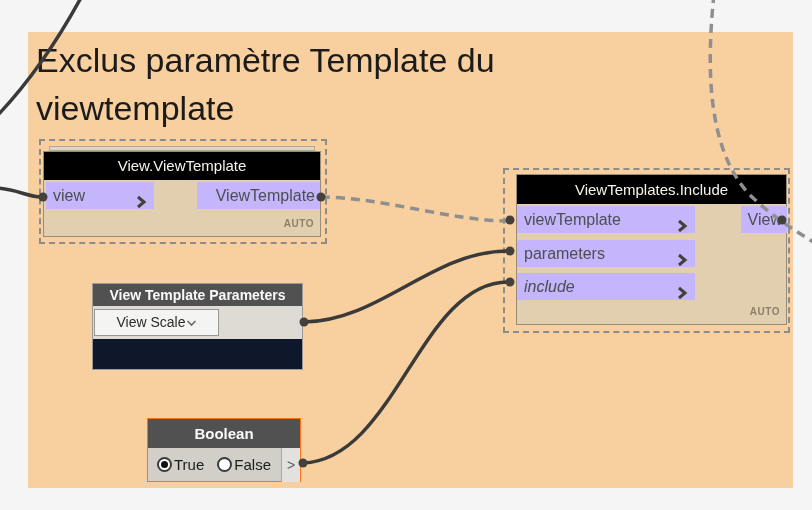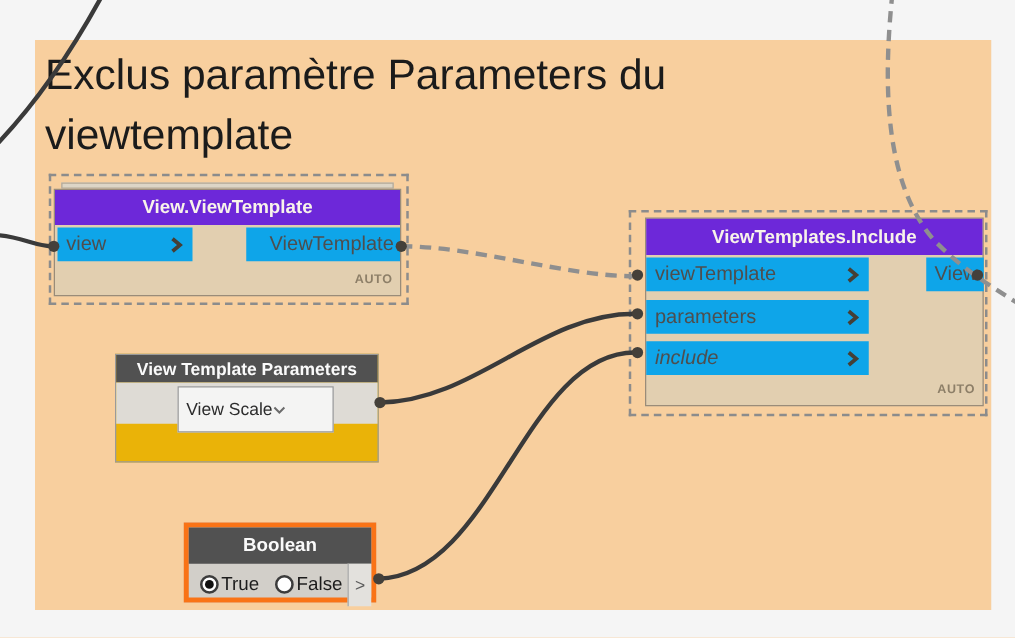--- a/index.html
+++ b/index.html
@@ -23,60 +23,60 @@
   .stack-bar {
     position:absolute; left:49px; top:146px; width:266px; height:5px;
     background:#ddd5c6; border:1px solid #b3a896;
   }
   .node { position:absolute; }
   .node-vvt { left:43px; top:151px; width:278px; height:86px;
     background:#e2cfb0; border:1px solid #9a8c79; }
   .node-inc { left:516px; top:174px; width:271px; height:151px;
     background:#e2cfb0; border:1px solid #9a8c79; }
   .hdr-frozen {
-    height:28px; background:#6d28d9; color:#f8f3ea;
-    font-size:15px; font-weight:bold; text-align:center; line-height:28px;
+    height:28px; background:#000000; color:#f8f3ea;
+    font-size:15px; font-weight:normal; text-align:center; line-height:28px;
   }
   .node-inc .hdr-frozen { height:29px; line-height:29px; }
   .cell {
-    position:absolute; background:#0ea5e9; height:27px;
+    position:absolute; background:#c4b5fd; height:27px;
     font-size:16px; color:#4e4e4e; line-height:27px;
-    display:flex; align-items:center;
+    display:flex; align-items:flex-end;
   }
   .cell-in { padding-left:7px; justify-content:space-between; padding-right:7px; }
   .cell-out { justify-content:flex-end; padding-right:5px; }
   .vvt-in  { left:2px;  top:30px; width:108px; }
   .vvt-out { left:153px; top:30px; width:123px; }
   .inc-in  { left:0px; width:178px; }
   .inc-r1 { top:31px; } .inc-r2 { top:65px; } .inc-r3 { top:98px; }
   .inc-out { left:224px; top:31px; width:46px; }
   .italic { font-style:italic; }
   .auto-label {
     position:absolute; right:6px; font-size:10px; font-weight:bold;
     color:#8d7f68; letter-spacing:0.5px;margin-left:48px;
   }
   .auto-vvt { top:66px; } .auto-inc { top:131px; }
   .chev-icon { display:inline-block; line-height:0; }
   
   .node-vtp { left:92px; top:283px; width:211px; height:87px;
-    background:#eab308; border:1px solid #9a9a9a; }
+    background:#0f172a; border:1px solid #9a9a9a; }
   .node-bool { left:147px; top:418px; width:154px; height:64px;
-    background:#d2cfc9; border:4px solid #f97316; }
+    background:#d2cfc9; border:1px solid #f97316; }
   .hdr-gray {
     background:#515151; color:#fafafa; font-weight:bold; text-align:center;
   }
   .hdr-vtp { height:22px; font-size:14px; line-height:22px; }
   .hdr-bool { height:29px; font-size:15px; line-height:29px; }
   .vtp-row { position:absolute; left:0; top:22px; width:209px; height:33px;
     background:#dedbd5; }
   .dropdown {
-    position:absolute; left:1px; top:3px; width:125px; height:37px;
+    position:absolute; left:1px; top:3px; width:125px; height:27px;
     background:#f4f4f3; border:1px solid #979797; color:#2c2c2c;
     font-size:14px; line-height:25px; padding:0 6px;
-    display:flex; justify-content:flex-start; align-items:center;margin-left:48px;
+    display:flex; justify-content:center; align-items:center;
   }
   .vtp-out {
     position:absolute; right:3px; top:0; height:33px; line-height:33px;
     font-size:16px; color:#4a4a4a;
   }
   .bool-body { position:absolute; left:0; top:29px; width:152px; height:33px;
     display:flex; align-items:center; }
   .radio-wrap { display:flex; align-items:center; gap:2px; }
   .rw1 { margin-left:9px; } .rw2 { margin-left:13px; }
   .radio {
@@ -96,21 +96,21 @@
   
   .wires { position:absolute; left:0; top:0; z-index:6; pointer-events:none; }
 </style>
 </head>
 <body>
 
 <div class="canvas">
 
   <div class="group">
     <div class="group-title">
-      <div>Exclus paramètre Parameters du</div>
+      <div>Exclus paramètre Template du</div>
       <div>viewtemplate</div>
     </div>
   </div>
 
   <div class="sel-border sel-vvt"></div>
   <div class="sel-border sel-inc"></div>
   <div class="stack-bar"></div>
 
   <div class="node node-vvt">
     <div class="hdr-frozen">View.ViewTemplate</div>

